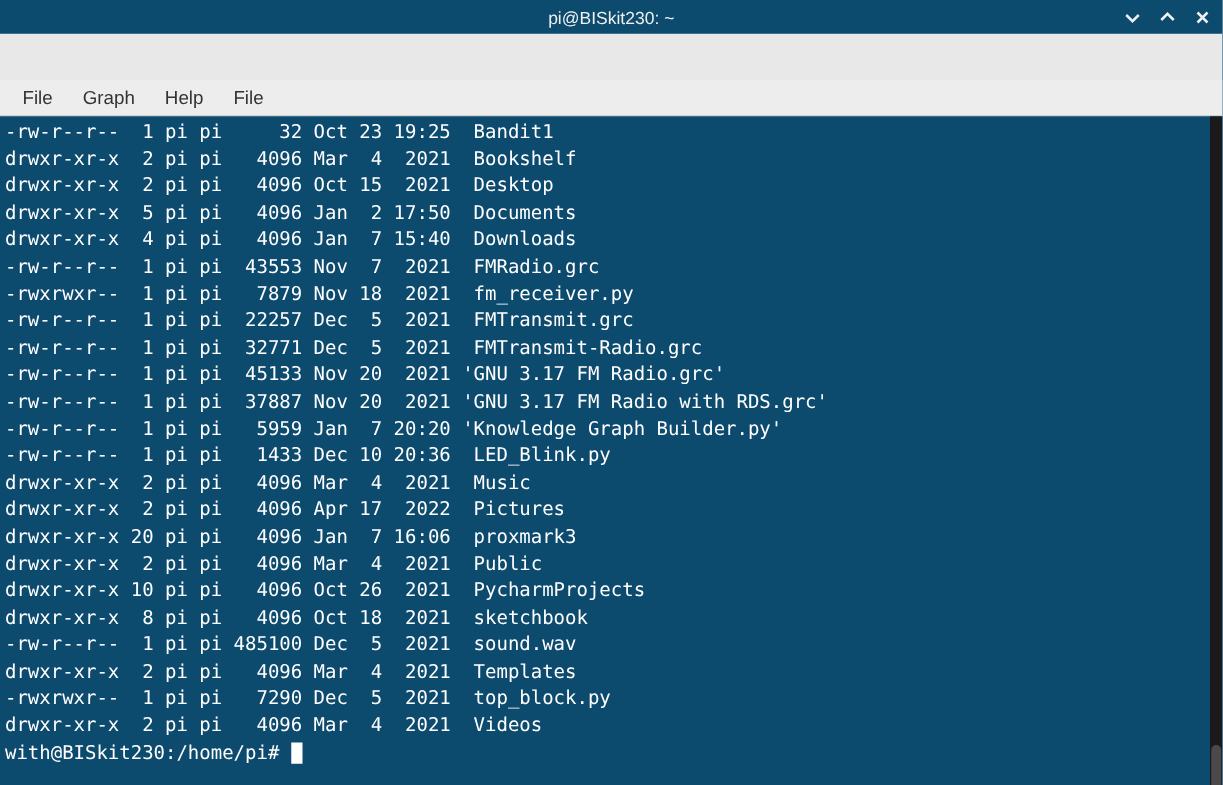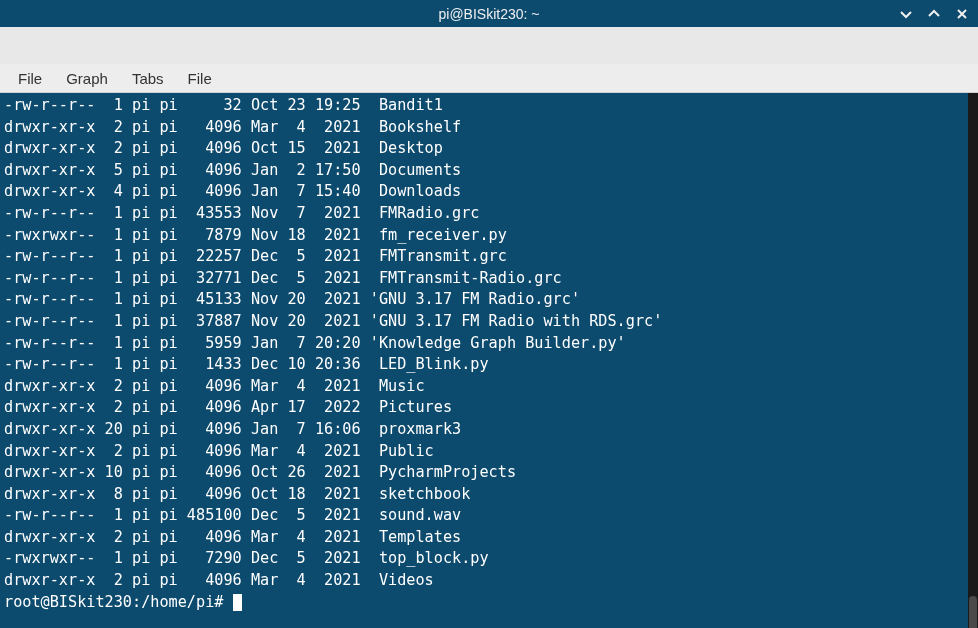--- a/index.html
+++ b/index.html
@@ -130,21 +130,21 @@
       <svg viewBox="0 0 14 14">
           <path d="M3 3 L11 11 M11 3 L3 11"></path>
         </svg>
     </div>
   </div>
 </div>
 
 <div class="menubar">
   <div class="menu-item">File</div>
   <div class="menu-item">Graph</div>
-  <div class="menu-item">Tabs</div>
+  <div class="menu-item">Help</div>
   <div class="menu-item">File</div>
 </div>
 
 <div class="terminal">
   <div class="terminal-inner" id="term">-rw-r--r--  1 pi pi     32 Oct 23 19:25  Bandit1
 drwxr-xr-x  2 pi pi   4096 Mar  4  2021  Bookshelf
 drwxr-xr-x  2 pi pi   4096 Oct 15  2021  Desktop
 drwxr-xr-x  5 pi pi   4096 Jan  2 17:50  Documents
 drwxr-xr-x  4 pi pi   4096 Jan  7 15:40  Downloads
 -rw-r--r--  1 pi pi  43553 Nov  7  2021  FMRadio.grc
@@ -158,17 +158,17 @@
 drwxr-xr-x  2 pi pi   4096 Mar  4  2021  Music
 drwxr-xr-x  2 pi pi   4096 Apr 17  2022  Pictures
 drwxr-xr-x 20 pi pi   4096 Jan  7 16:06  proxmark3
 drwxr-xr-x  2 pi pi   4096 Mar  4  2021  Public
 drwxr-xr-x 10 pi pi   4096 Oct 26  2021  PycharmProjects
 drwxr-xr-x  8 pi pi   4096 Oct 18  2021  sketchbook
 -rw-r--r--  1 pi pi 485100 Dec  5  2021  sound.wav
 drwxr-xr-x  2 pi pi   4096 Mar  4  2021  Templates
 -rwxrwxr--  1 pi pi   7290 Dec  5  2021  top_block.py
 drwxr-xr-x  2 pi pi   4096 Mar  4  2021  Videos
-<span class="prompt">root@BISkit230:/home/pi# </span><span class="cursor"></span></div>
+<span class="prompt">with@BISkit230:/home/pi# </span><span class="cursor"></span></div>
   <div class="scrollbar">
     <div class="scrollbar-thumb" style="top:88%; height:12%;"></div>
   </div>
 </div>
 
 </body></html>

